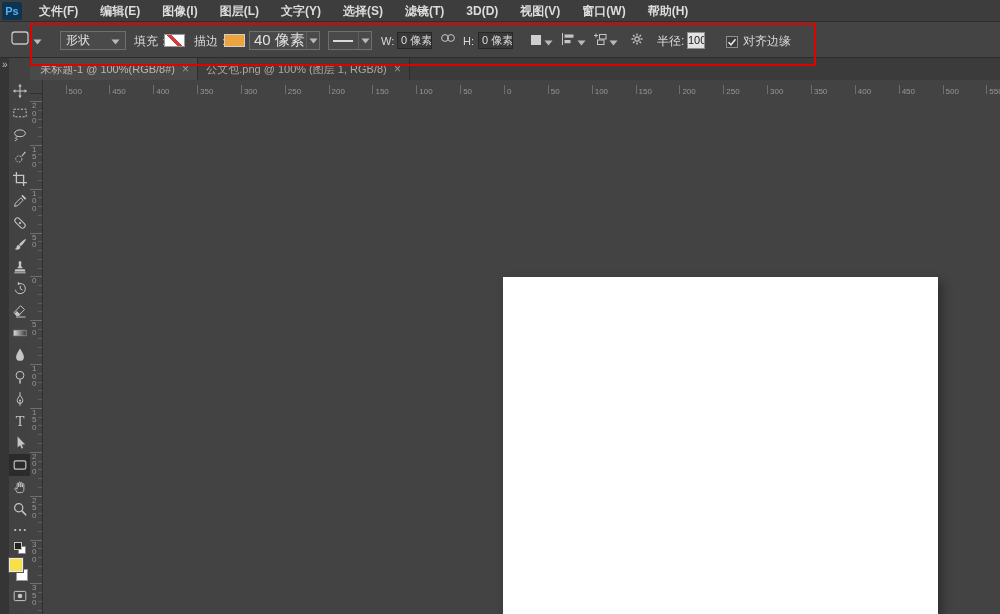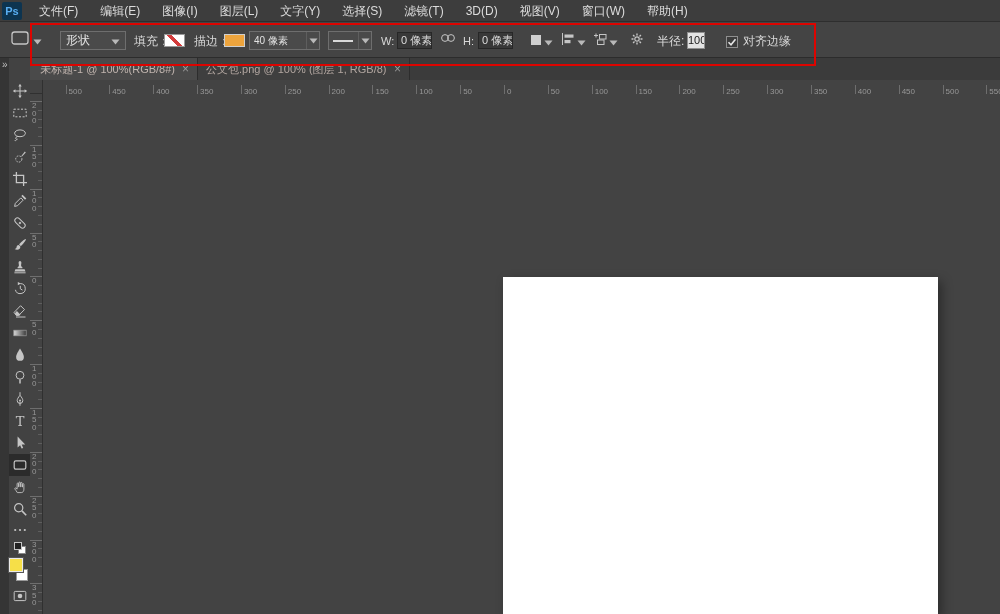--- a/index.html
+++ b/index.html
@@ -4,33 +4,33 @@
 <style>
   *{margin:0;padding:0;box-sizing:border-box;}
   html,body{width:1000px;height:614px;overflow:hidden;}
   body{font-family:"Liberation Sans","DejaVu Sans",sans-serif;background:#434343;}
   .app{position:relative;width:1000px;height:614px;background:#434343;overflow:hidden;}
 
   
   .menubar{position:absolute;left:0;top:0;width:100%;height:22px;background:#3d3d3d;display:flex;align-items:center;border-bottom:1px solid #2e2e2e;}
   .ps-logo{width:20px;height:18px;margin:0 6px 0 2px;background:#0d3450;color:#59aef2;font-size:11px;font-weight:bold;display:flex;align-items:center;justify-content:center;border-radius:2px;flex:none;}
   .menus{display:flex;height:100%;align-items:center;}
-  .menu-item{padding:0 11px;font-size:12px;color:#dcdcdc;line-height:22px;white-space:nowrap;cursor:default;}
+  .menu-item{padding:0 11px;font-size:12px;color:#dcdcdc;line-height:22px;white-space:nowrap;cursor:default;font-weight:bold;}
 
   
   .optionsbar{position:absolute;left:0;top:22px;width:100%;height:36px;background:#444444;border-bottom:1px solid #2c2c2c;}
   .opt,.opt-label,.field,.iconbtn{position:absolute;}
   .opt-label{font-size:12px;color:#d8d8d8;top:11px;white-space:nowrap;}
   .tool-preset{left:10px;top:8px;width:38px;height:20px;display:flex;align-items:center;gap:3px;}
   .mode-select{left:60px;top:9px;width:66px;height:19px;background:#4a4a4a;border:1px solid #6e6e6e;display:flex;align-items:center;justify-content:space-between;padding:0 5px;font-size:12px;color:#e2e2e2;}
   .lbl-fill{left:134px;}
   .fill-swatch{left:164px;top:12px;width:21px;height:13px;border:1px solid #9a9a9a;background-color:#ffffff;background-image:linear-gradient(45deg,transparent 43%,#d43c3c 43%,#d43c3c 57%,transparent 57%);}
   .lbl-stroke{left:194px;}
   .stroke-swatch{left:224px;top:12px;width:21px;height:13px;border:1px solid #cfcfcf;background:#eda43d;}
-  .stroke-width{left:249px;top:9px;width:71px;height:19px;background:#4a4a4a;border:1px solid #6e6e6e;display:flex;align-items:center;font-size:10px;color:#e2e2e2;}
+  .stroke-width{left:249px;top:9px;width:71px;height:19px;background:#4a4a4a;border:1px solid #6e6e6e;display:flex;align-items:center;font-size:15px;color:#e2e2e2;}
   .stroke-width .val{flex:1;padding-left:4px;white-space:nowrap;}
   .cbox{width:13px;height:100%;display:flex;align-items:center;justify-content:center;border-left:1px solid #5e5e5e;flex:none;}
   .stroke-type{left:328px;top:9px;width:44px;height:19px;background:#4a4a4a;border:1px solid #6e6e6e;display:flex;align-items:center;}
   .stroke-type .line{width:20px;height:2px;background:#d9d9d9;margin-left:4px;flex:none;}
   .stroke-type .cbox{margin-left:auto;}
   .lbl-w{left:381px;top:13px;font-size:11px;}
   .field{height:17px;background:#383838;border:1px solid #272727;color:#dcdcdc;font-size:11px;line-height:15px;padding-left:3px;white-space:nowrap;overflow:hidden;}
   .w-field{left:397px;top:10px;width:35px;}
   .link-btn{left:438px;top:11px;width:20px;height:14px;}
   .lbl-h{left:463px;top:13px;font-size:11px;}
@@ -57,21 +57,21 @@
   .tool-extra.small{height:15px;}
   .color-swatches{position:relative;width:21px;height:27px;margin:2px 0;}
   .bg-swatch{position:absolute;left:7px;top:12px;width:12px;height:12px;background:#ffffff;border:1px solid #999;}
   .fg-swatch{position:absolute;left:0px;top:1px;width:14px;height:14px;background:#f6df48;border:1px solid #e9e9e9;box-shadow:0 0 0 1px #565656;}
 
   
   .tabbar{position:absolute;left:30px;top:58px;right:0;height:22px;background:#3b3b3b;display:flex;}
   .tab{display:flex;align-items:center;padding:0 8px;font-size:11px;color:#b2a6a0;background:#3f3f3f;border-right:1px solid #2d2d2d;cursor:default;}
   .tab.active{background:#4a4a4a;color:#c0b4ae;}
   .tab:nth-child(1){width:168px;text-align:right;}
-  .tab:nth-child(2){width:212px;}
+  .tab:nth-child(2){width:212px;text-align:center;}
   .tab-title{overflow:hidden;white-space:nowrap;flex:1;}
   .tab-close{margin-left:7px;color:#9a9a9a;font-size:12px;line-height:12px;flex:none;}
 
   
   .ruler-corner{position:absolute;left:30px;top:80px;width:13px;height:14px;background:#434343;border-bottom:1px solid #303030;border-right:1px solid #303030;}
   .ruler-h{position:absolute;left:43px;top:85px;right:0;height:14px;background-color:#434343;border-bottom:1px solid #303030;background-image:repeating-linear-gradient(90deg,#5e5e5e 0 1px,transparent 1px 8.77px);background-size:100% 4px;background-position:5px 100%;background-repeat:no-repeat;overflow:hidden;}
   .rh-label{position:absolute;top:0;height:14px;border-left:1px solid #6e6e6e;padding-left:2px;font-size:8px;color:#979797;line-height:13px;}
   .ruler-v{position:absolute;left:30px;top:94px;width:13px;bottom:0;background-color:#434343;border-right:1px solid #303030;background-image:repeating-linear-gradient(180deg,#5e5e5e 0 1px,transparent 1px 8.77px);background-size:4px 100%;background-position:100% 7px;background-repeat:no-repeat;overflow:hidden;}
   .rv-label{position:absolute;left:0;width:12px;border-top:1px solid #6e6e6e;padding-left:2px;font-size:8px;color:#979797;line-height:7.5px;white-space:pre-line;}
 

